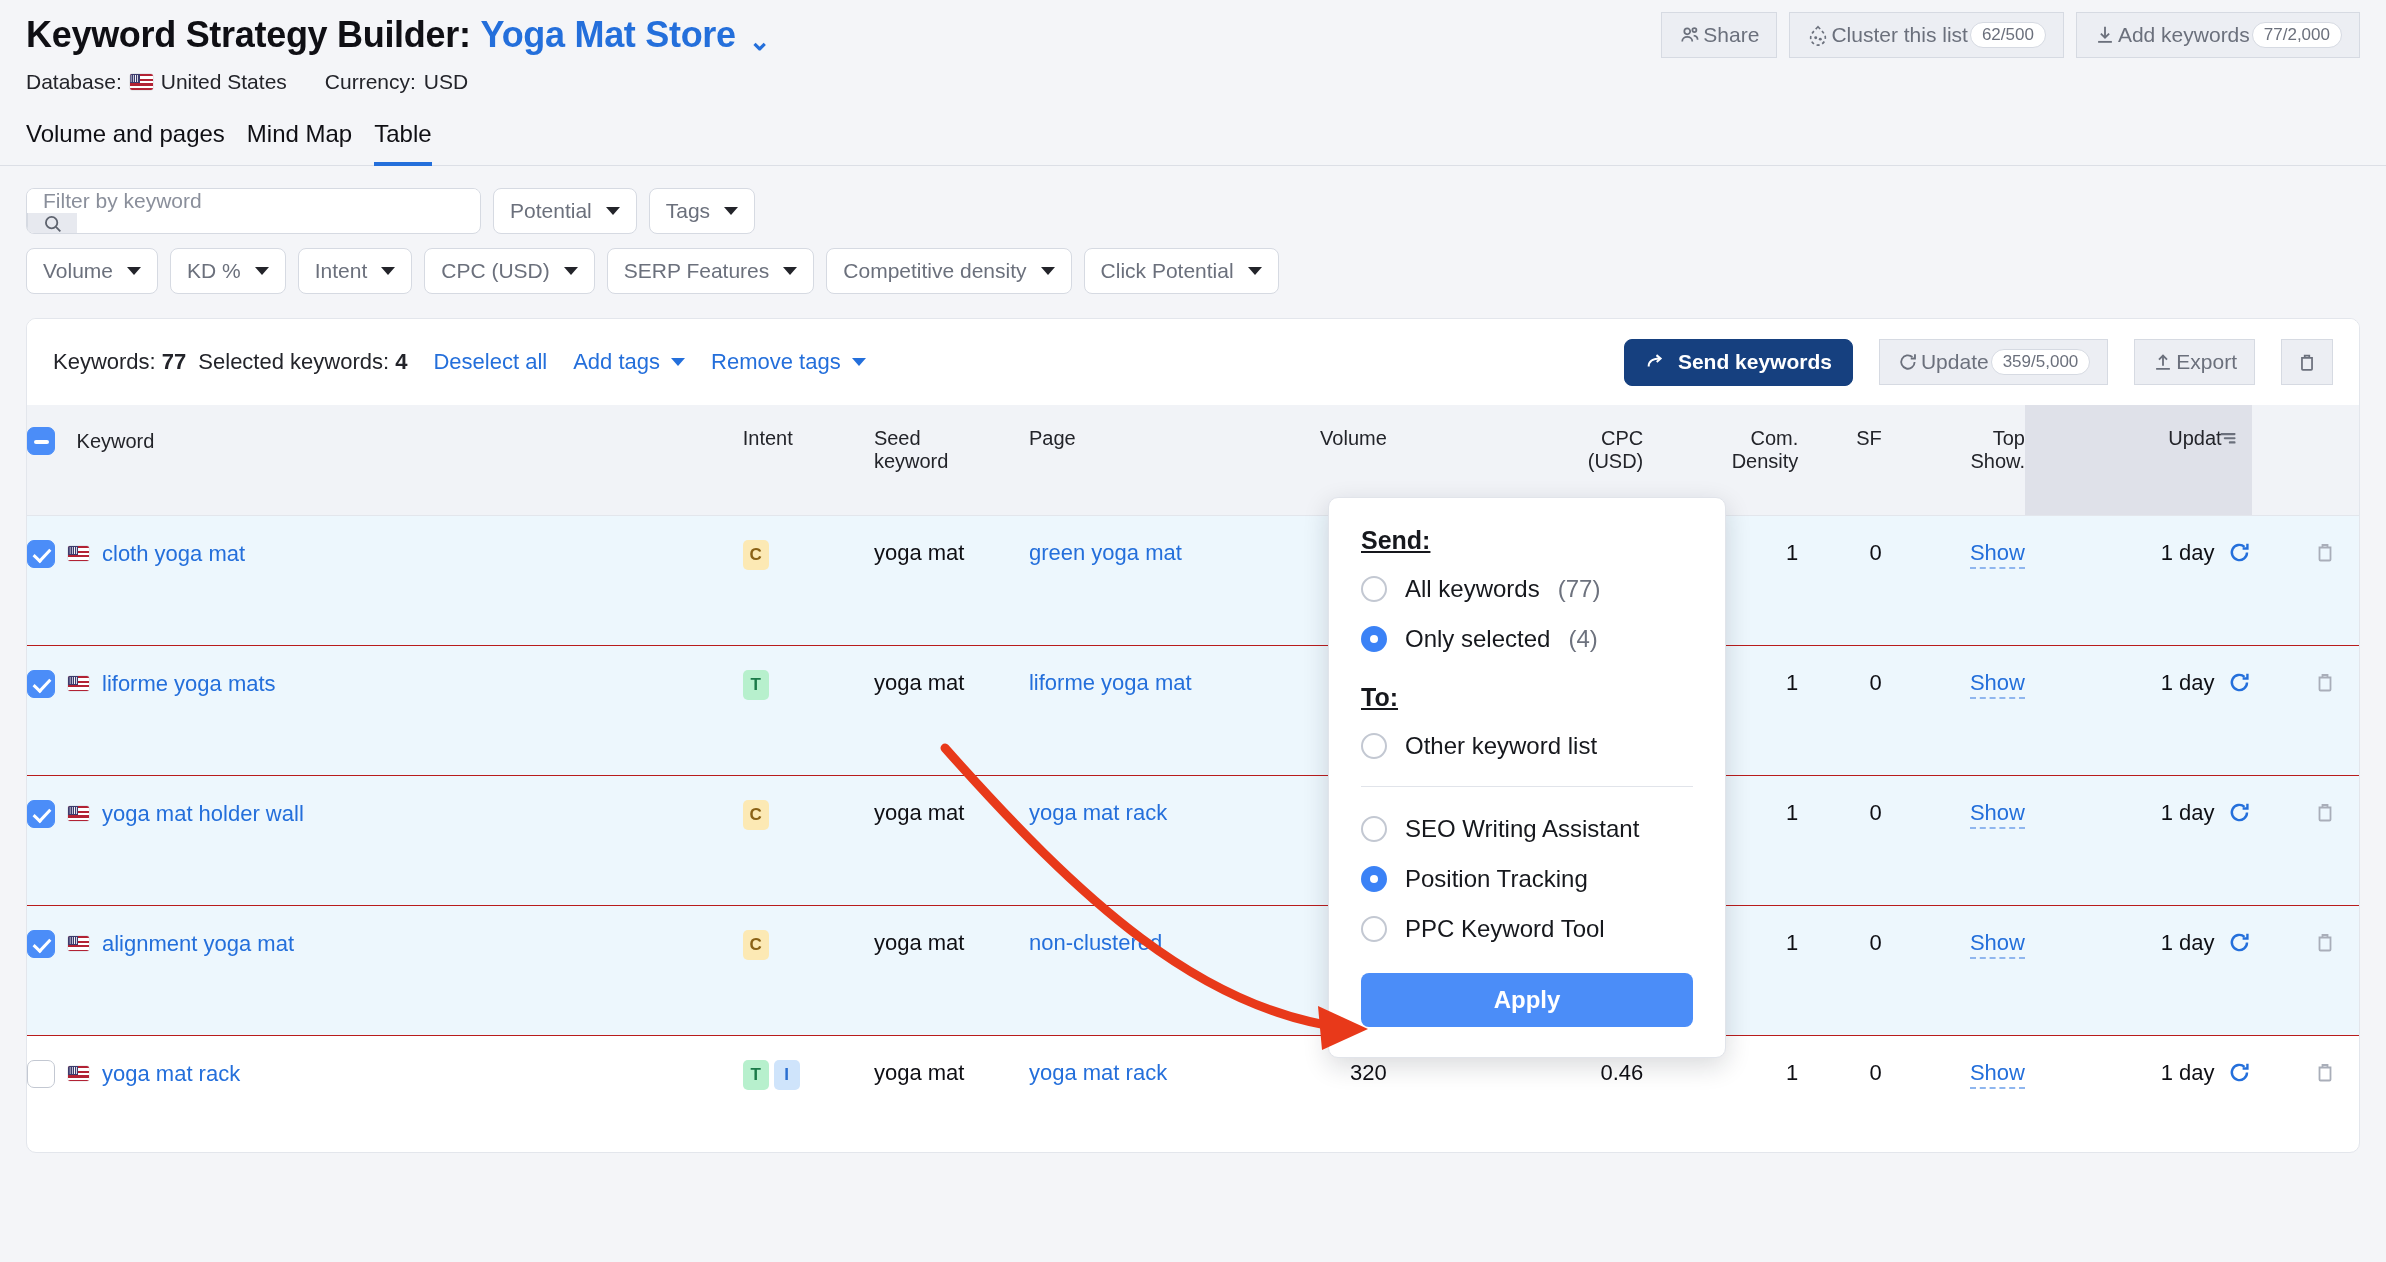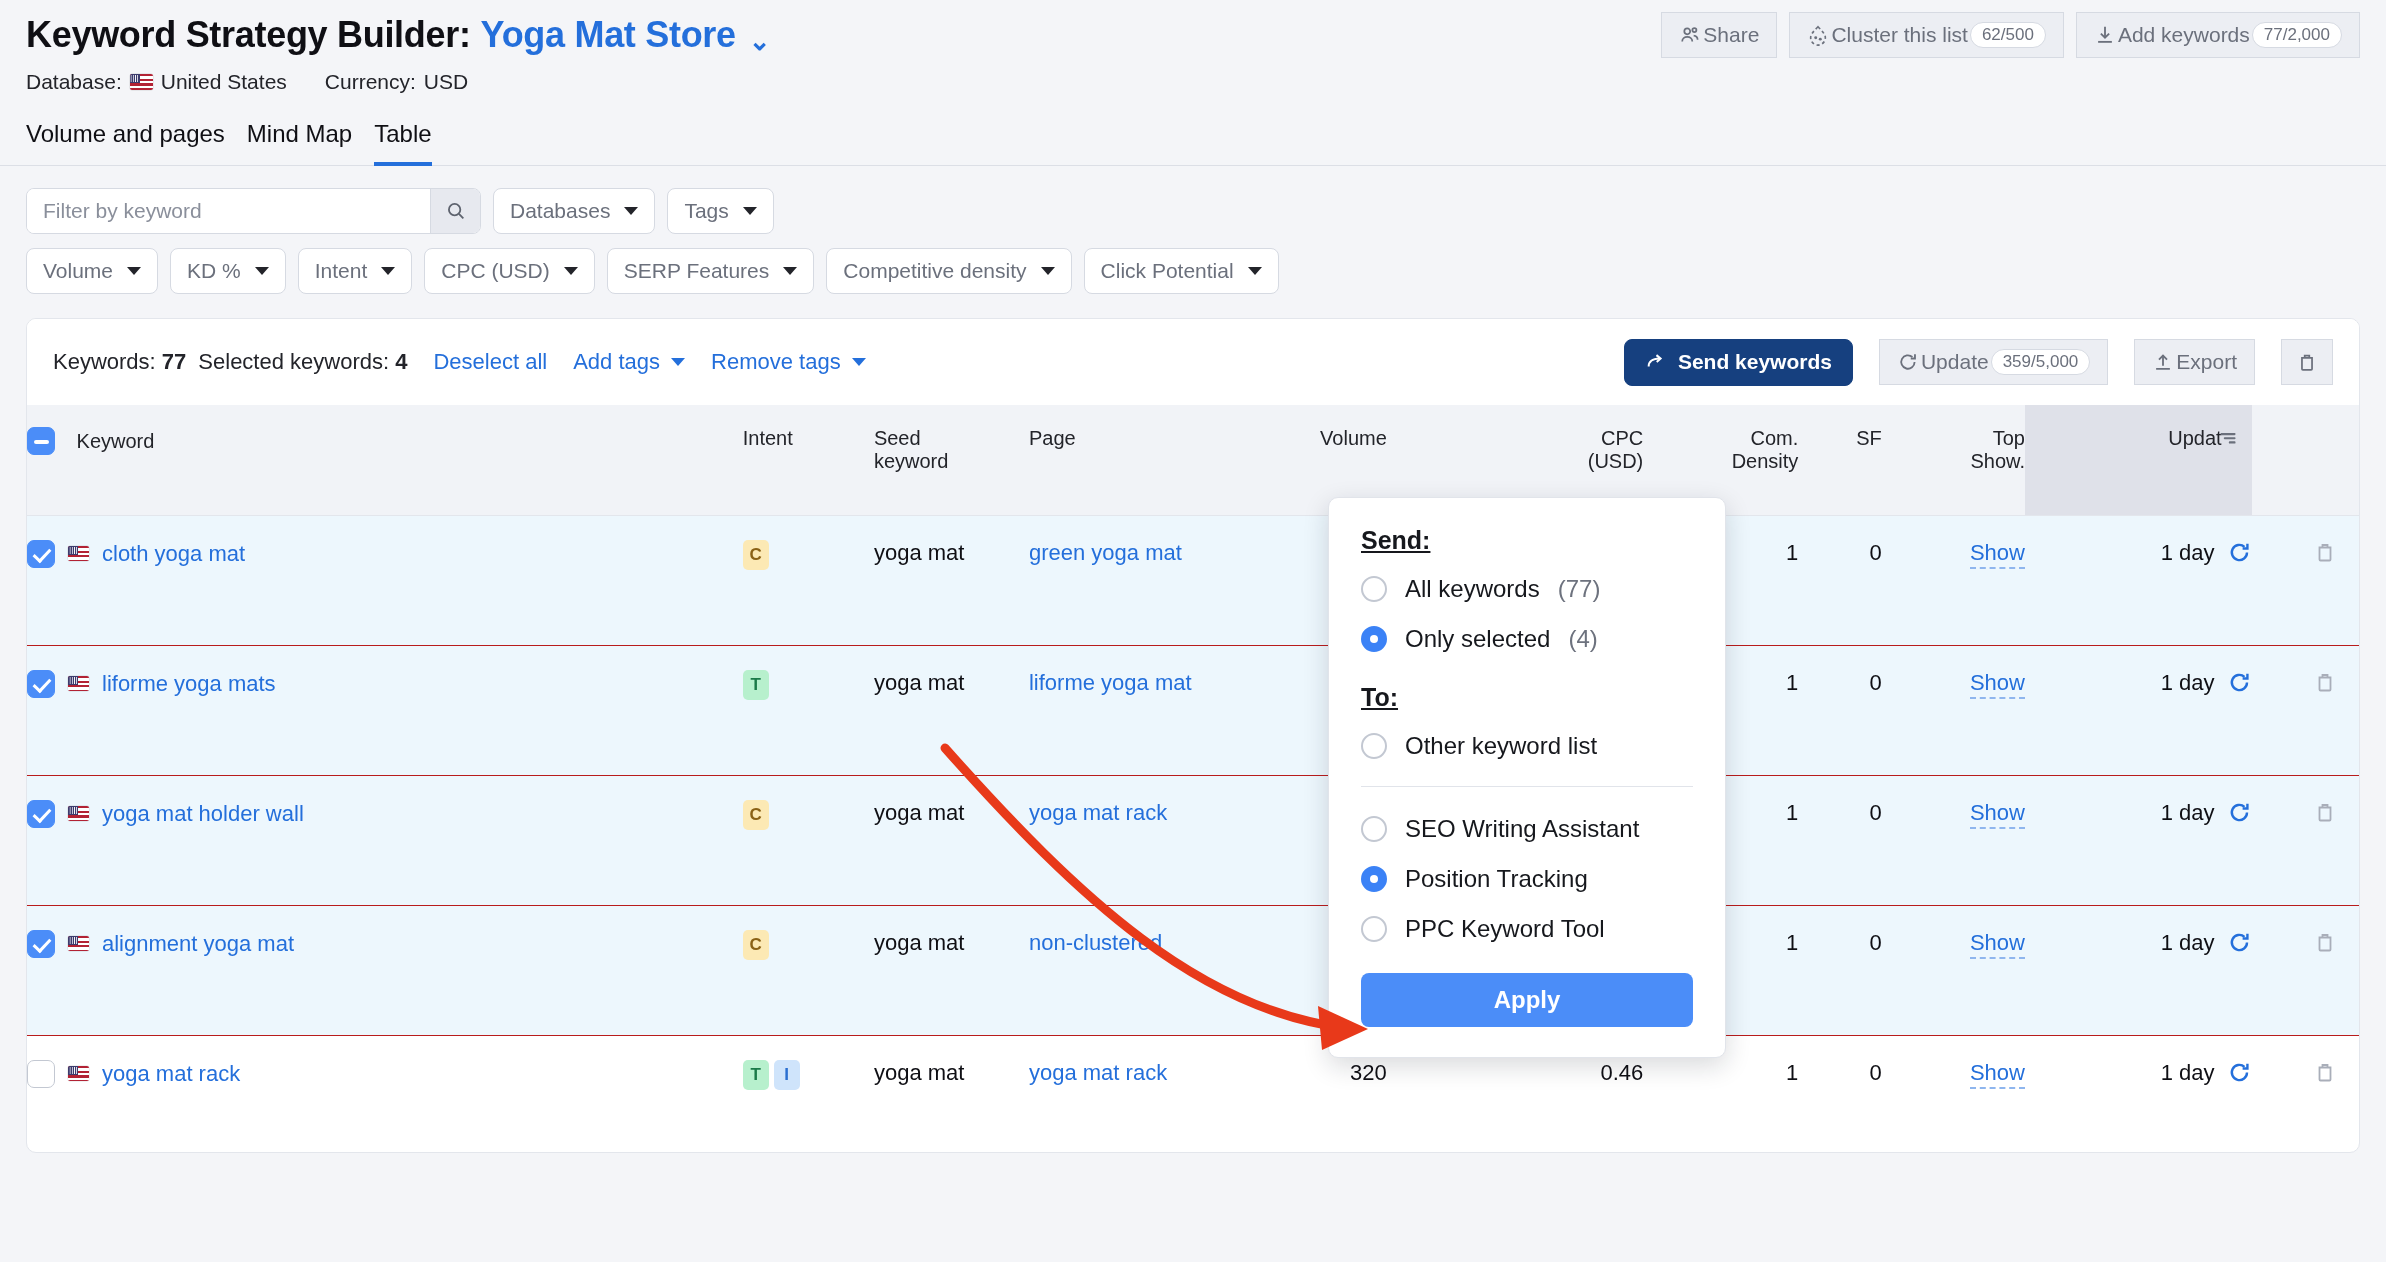--- a/index.html
+++ b/index.html
@@ -82,21 +82,21 @@
   }
   .tab.active { border-bottom-color: #246fdb; }
 
   
   .filters { padding: 22px 26px 0 26px; }
   .filter-row { display:flex; align-items:center; gap: 12px; }
   .filter-row + .filter-row { margin-top: 14px; }
 
   .search-wrap {
     display:flex; align-items:stretch; width: 455px; height: 46px;
-    border:1px solid #d6dae2; border-radius: 8px; overflow:hidden; background:#fff;
+    border:1px solid #d6dae2; border-radius: 8px; overflow:hidden; background:#fff;flex-direction:column;
   }
   .search-wrap input {
     flex:1; border:0; outline:0; padding: 0 16px; font-size: 21px;
     color:#24252b; background:#fff; font-family:inherit;
   }
   .search-wrap input::placeholder { color:#8a8f9b; }
   .search-btn {
     width: 50px; background:#e7e9ef; border-left:1px solid #d6dae2;
     display:flex; align-items:center; justify-content:center; cursor:pointer;
   }
@@ -295,21 +295,21 @@
     <div class="search-wrap">
       <input type="text" placeholder="Filter by keyword" style="">
       <div class="search-btn">
         <svg class="ic" viewBox="0 0 24 24" fill="none" stroke="#5e636e" stroke-width="2">
           <circle cx="10.5" cy="10.5" r="6.2"></circle>
             <path d="M15.2 15.2 20 20"></path>
         </svg>
       </div>
     </div>
     <div class="sel">
-      <span>Databases</span>
+      <span>Potential</span>
       <span class="caret"></span>
     </div>
     <div class="sel">
       <span>Tags</span>
       <span class="caret"></span>
     </div>
   </div>
 
   <div class="filter-row">
     <div class="sel">

